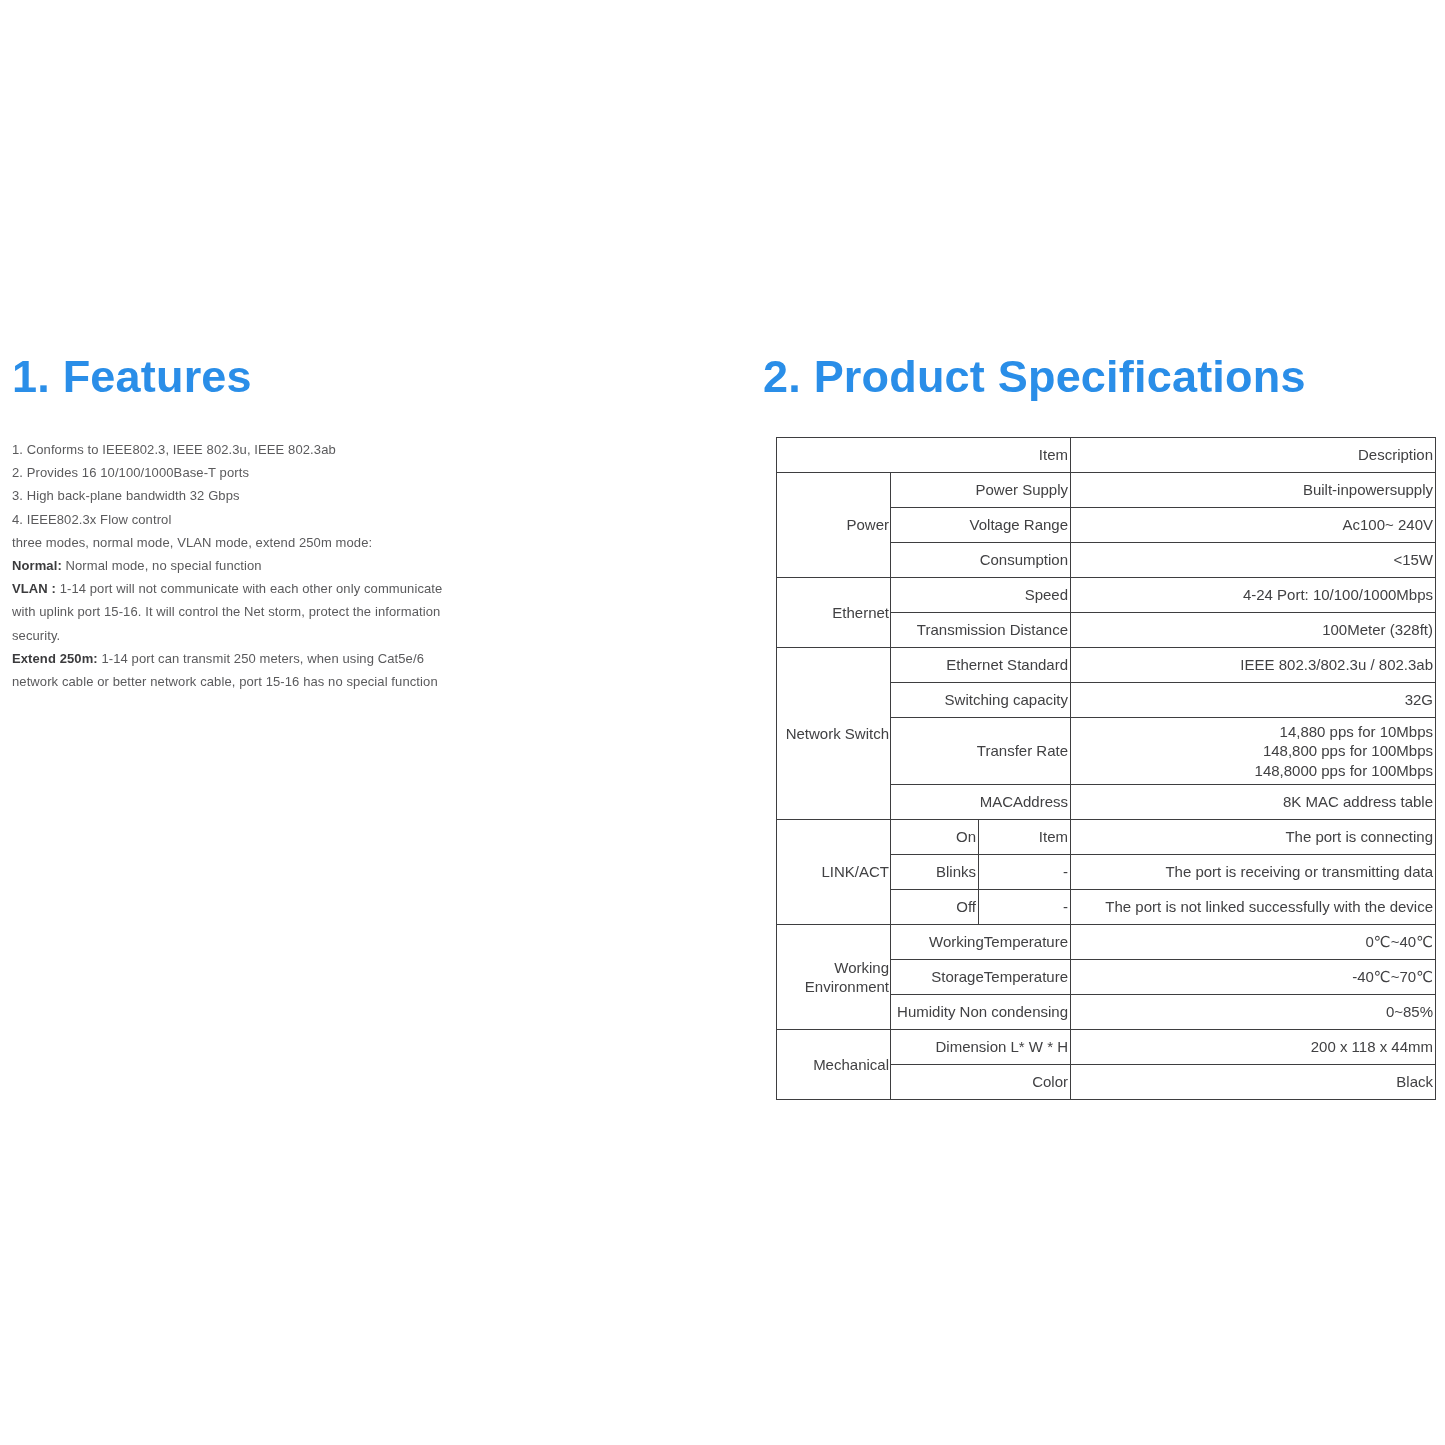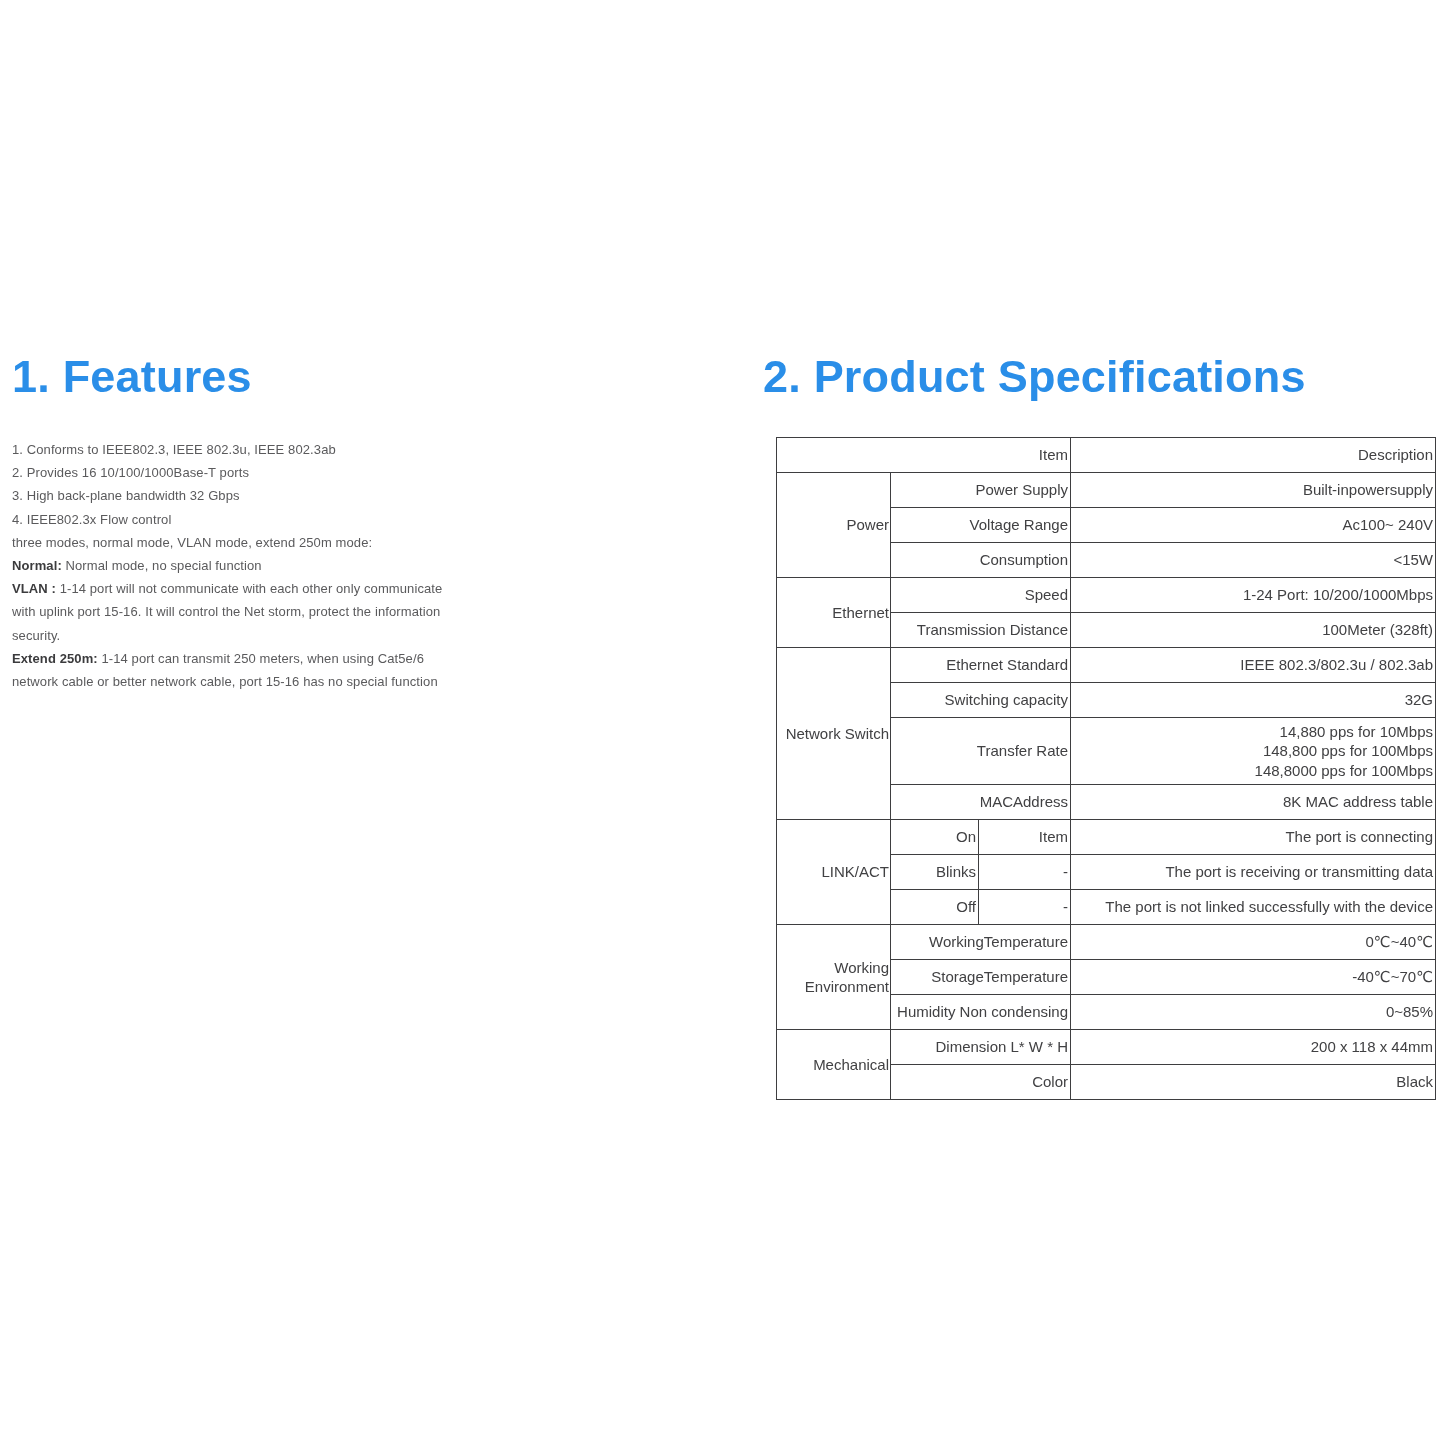--- a/index.html
+++ b/index.html
@@ -112,21 +112,21 @@
         <td>Ac100~ 240V</td>
       </tr>
       <tr>
         <td colspan="2">Consumption</td>
         <td>&lt;15W</td>
       </tr>
 
       <tr>
         <td rowspan="2" class="group-cell">Ethernet</td>
         <td colspan="2">Speed</td>
-        <td>1-24 Port: 10/200/1000Mbps</td>
+        <td>4-24 Port: 10/100/1000Mbps</td>
       </tr>
       <tr>
         <td colspan="2">Transmission Distance</td>
         <td>100Meter (328ft)</td>
       </tr>
 
       <tr>
         <td rowspan="4" class="group-cell">Network Switch</td>
         <td colspan="2">Ethernet Standard</td>
         <td>IEEE  802.3/802.3u / 802.3ab</td>

